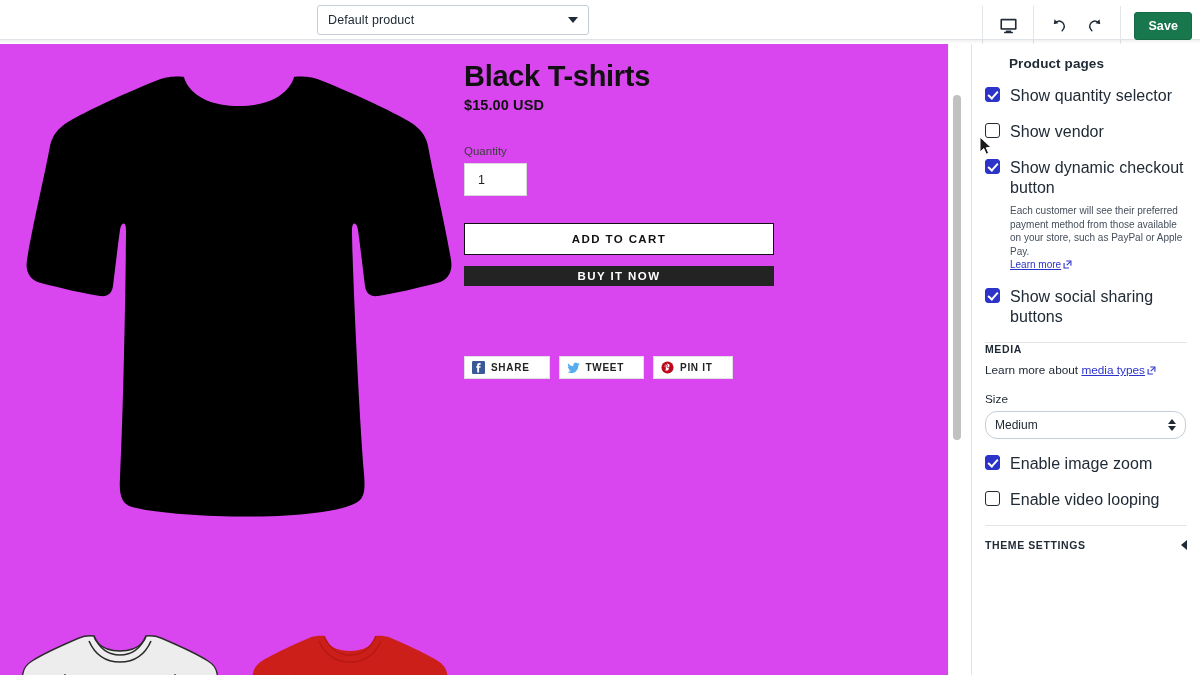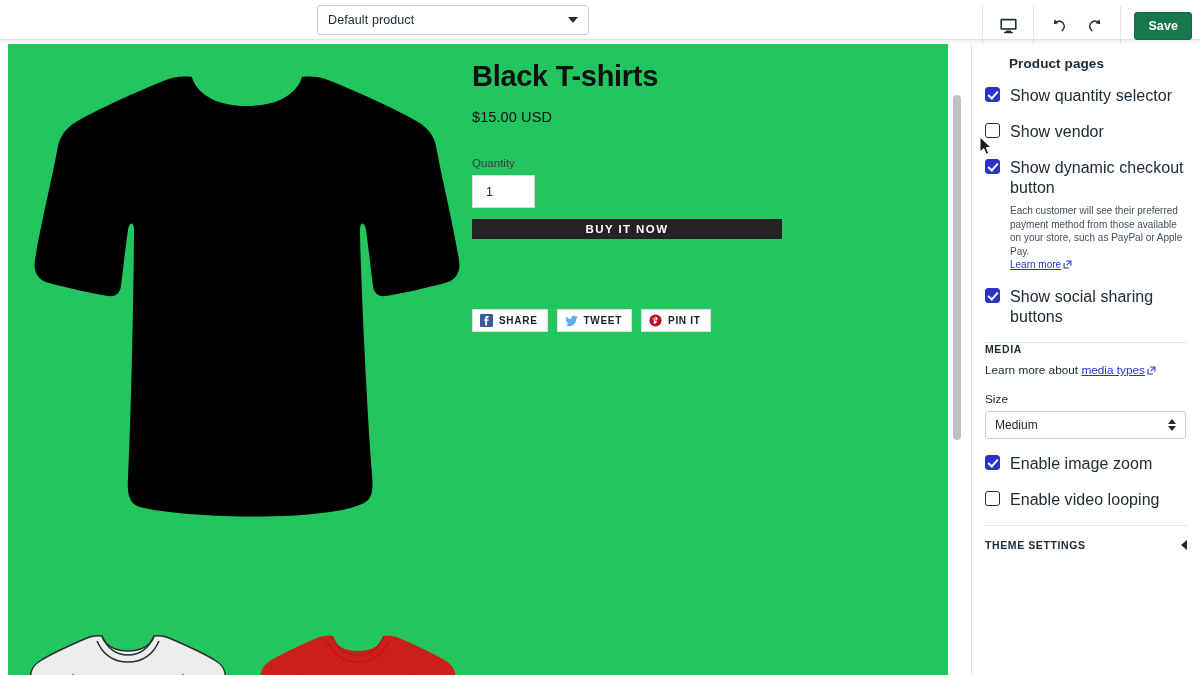--- a/index.html
+++ b/index.html
@@ -69,42 +69,42 @@
     font-size: 12.5px; font-weight: bold;
     font-family: "Liberation Sans", sans-serif;
     cursor: pointer;
     letter-spacing: 0.1px;
     display: flex; align-items: center; justify-content: center;
   }
 
   
   .preview {
     position: absolute;
-    top: 44px; left: 8px;
+    top: 44px; left: 0;
     width: 948px; height: 631px;
-    background: #22c55e;
+    background: #d946ef;
     overflow: hidden;
   }
 
   .hero-image {
     position: absolute; top: 14px; left: 8px;
     width: 452px; height: 470px;
   }
   .hero-image svg { display: block; width: 100%; height: 100%; }
 
   .product-info {
     position: absolute; top: 16px; left: 464px; width: 330px;
   }
   .product-title {
     font-size: 29px; font-weight: bold; color: #111111;
     letter-spacing: -0.3px; line-height: 1.15;
   }
   .product-price {
-    margin-top: 16px;
-    font-size: 14.5px; font-weight: normal; color: #111111;
+    margin-top: 4px;
+    font-size: 14.5px; font-weight: bold; color: #111111;
     letter-spacing: 0.1px;
   }
   .qty-label {
     margin-top: 32px;
     font-size: 11.5px; color: #3d3d3d;
   }
   .qty-input {
     margin-top: 6px;
     width: 63px; height: 33px;
     border: 1px solid #d8d8d8;
@@ -142,21 +142,21 @@
 
   .social-row {
     margin-top: 70px;
     display: flex; gap: 9px;
   }
   .social-btn {
     height: 23px;
     border: 1px solid #e0e0e0;
     background: #ffffff;
     display: flex; align-items: center;
-    padding: 0 9px 0 7px;
+    padding: 0 19px 0 7px;
     gap: 6px;
     cursor: pointer;
   }
   .social-btn .sb-text {
     font-size: 10px; font-weight: bold; color: #222222;
     letter-spacing: 0.7px;
   }
   .sicon { width: 13px; height: 13px; display: block; }
 
   .also-like {
@@ -265,21 +265,21 @@
     font-size: 11.8px; color: #212b36;
   }
   .field-label {
     margin-top: 15px;
     font-size: 11.8px; color: #212b36;
   }
   .select-box {
     margin-top: 5px;
     width: 201px; height: 28px;
     border: 1px solid #c4cdd5;
-    border-radius: 3px;
+    border-radius: 12px;
     background: #ffffff;
     display: flex; align-items: center;
     padding: 0 9px;
     cursor: pointer;
   }
   .select-box .sel-val {
     flex: 1; font-size: 12px; color: #212b36;
   }
   .stepper {
     display: flex; flex-direction: column;
@@ -386,20 +386,21 @@
     </svg>
   </div>
 
   <div class="product-info">
     <div class="product-title">Black T-shirts</div>
     <div class="product-price">$15.00 USD</div>
 
     <div class="qty-label">Quantity</div>
     <input class="qty-input" type="text" value="1" style="">
 
+    <button class="btn-add">ADD TO CART</button>
     <button class="btn-buy">BUY IT NOW</button>
 
     <div class="social-row">
       <div class="social-btn">
         <svg class="sicon" viewBox="0 0 16 16">
           <rect width="16" height="16" rx="1.5" fill="#3b5998"></rect>
           <path d="M10.4 8.3h-1.7V14H6.4V8.3H5.2V6.4h1.2V5.1C6.4 3.6 7.1 2.6 9 2.6h1.6v1.9H9.6c-.6 0-.9.2-.9.8v1.1h1.9l-.2 1.9z" fill="#ffffff"></path>
         </svg>
         <span class="sb-text">SHARE</span>
       </div>

